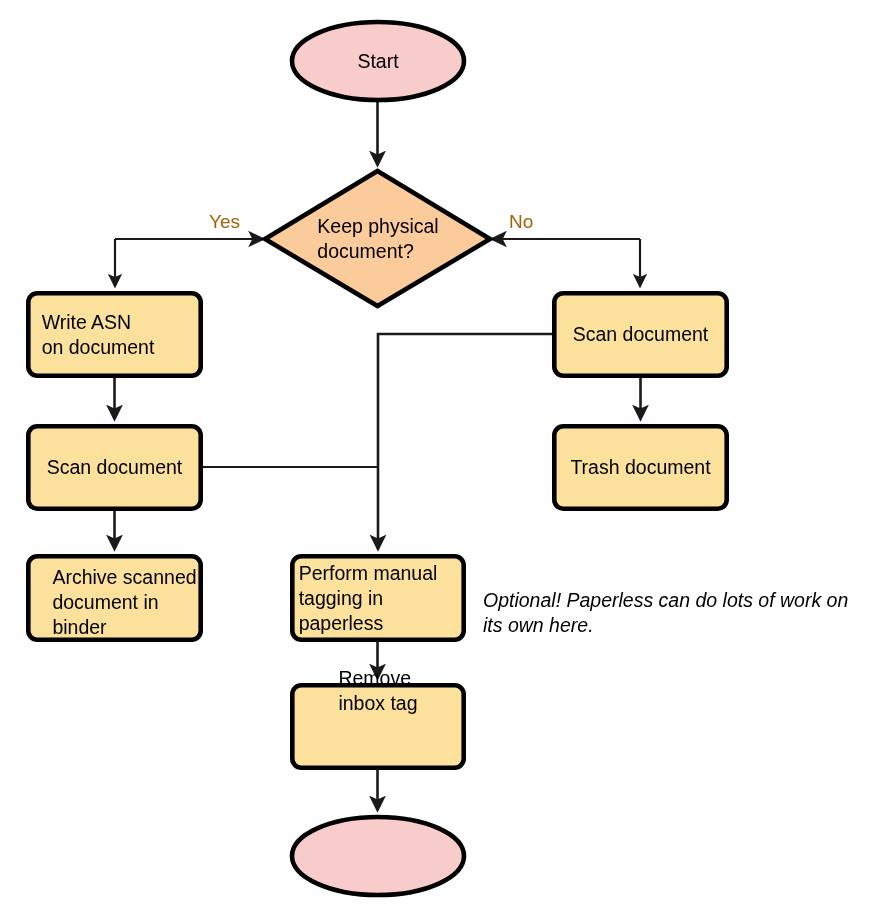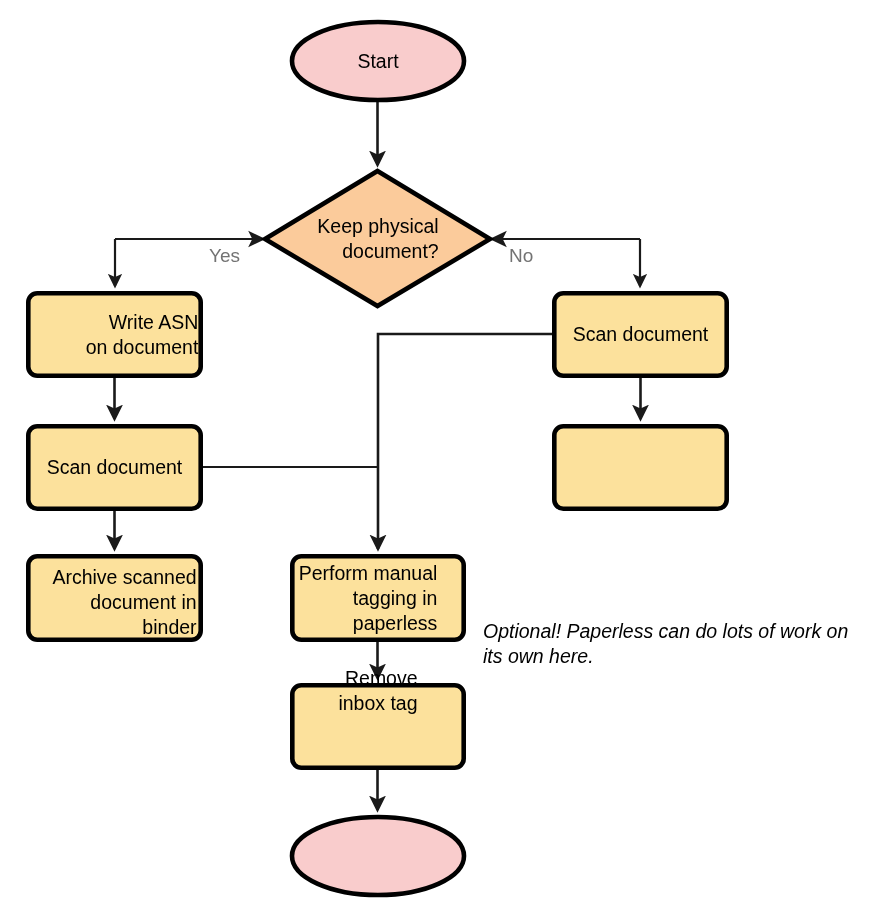--- a/index.html
+++ b/index.html
@@ -25,36 +25,35 @@
     position: absolute;
     left: 0; top: 0;
     width: 888px;
     height: 907px;
   }
   .node-label {
     position: absolute;
     display: flex;
     align-items: center;
     justify-content: center;
-    text-align: right;
+    text-align: left;
     color: #000000;
     font-size: 19.5px;
     line-height: 25px;
     font-family: "Liberation Sans", sans-serif;
     white-space: pre-line;
     pointer-events: none;
   }
   .edge-label {
     position: absolute;
-    color: #737373;
+    color: #a16207;
     font-size: 19px;
     line-height: 22px;
     font-family: "Liberation Sans", sans-serif;
     white-space: nowrap;
-    margin-top: 34px;
   }
   .annotation {
     position: absolute;
     color: #000000;
     font-size: 19.5px;
     line-height: 25px;
     font-style: italic;
     font-family: "Liberation Sans", sans-serif;
     white-space: pre-line;
   }
@@ -118,40 +117,41 @@
     <rect x="292.3" y="685.3" width="171.4" height="82.4" rx="9" ry="9" fill="#FCE19C" stroke="#000000" stroke-width="4.6"></rect>
 
     <ellipse cx="378" cy="856" rx="86" ry="39" fill="#F9CCCC" stroke="#000000" stroke-width="4.6"></ellipse>
   </svg>
 
   <div class="node-label" style="left:290px; top:20px; width:176px; height:82px;">Start</div>
 
   <div class="node-label" style="left:290px; top:172px; width:176px; height:134px;">Keep physical
 document?</div>
 
-  <div class="node-label" style="left:26px; top:291px; width:144px; height:87px;padding-left:44px;">Write ASN
+  <div class="node-label" style="left:26px; top:291px; width:144px; height:87px;">Write ASN
 on document</div>
 
   <div class="node-label" style="left:26px; top:424px; width:177px; height:87px;">Scan document</div>
 
   <div class="node-label" style="left:36px; top:554px; width:177px; height:96px;border-radius:8px;">Archive scanned
 document in
 binder</div>
 
   <div class="node-label" style="left:552px; top:291px; width:177px; height:87px;">Scan document</div>
 
+  <div class="node-label" style="left:552px; top:424px; width:177px; height:87px;">Trash document</div>
 
   <div class="node-label" style="left:290px; top:554px; width:156px; height:88px;">Perform manual
 tagging in
 paperless</div>
 
   <div class="node-label" style="left:290px; top:658px; width:176px; height:65px;">Remove
 inbox tag</div>
 
 
   <div class="edge-label" style="left:209px; top:211px;">Yes</div>
 
   <div class="edge-label" style="left:509px; top:211px;">No</div>
 
-  <div class="annotation" style="left:483px; top:588px; width:400px;margin-top:31px;">Optional! Paperless can do lots of work on
+  <div class="annotation" style="left:483px; top:588px; width:400px;">Optional! Paperless can do lots of work on
 its own here.</div>
 
 </div>
 
 </body></html>

